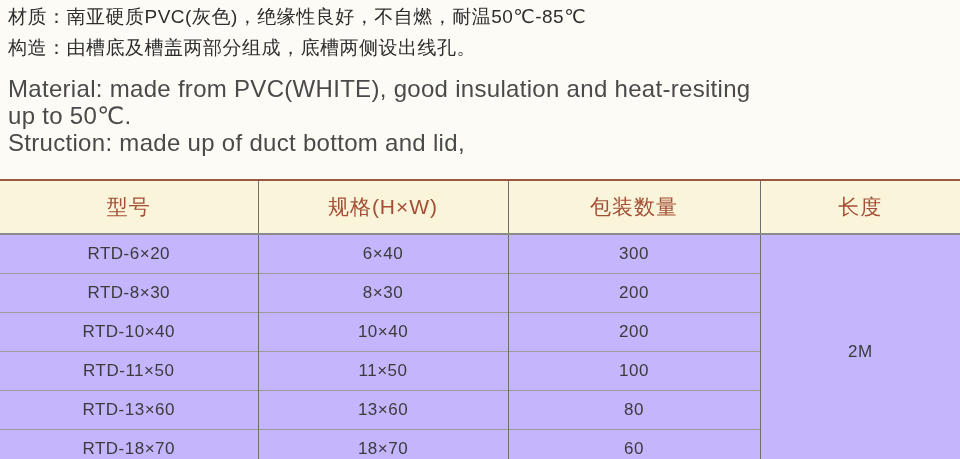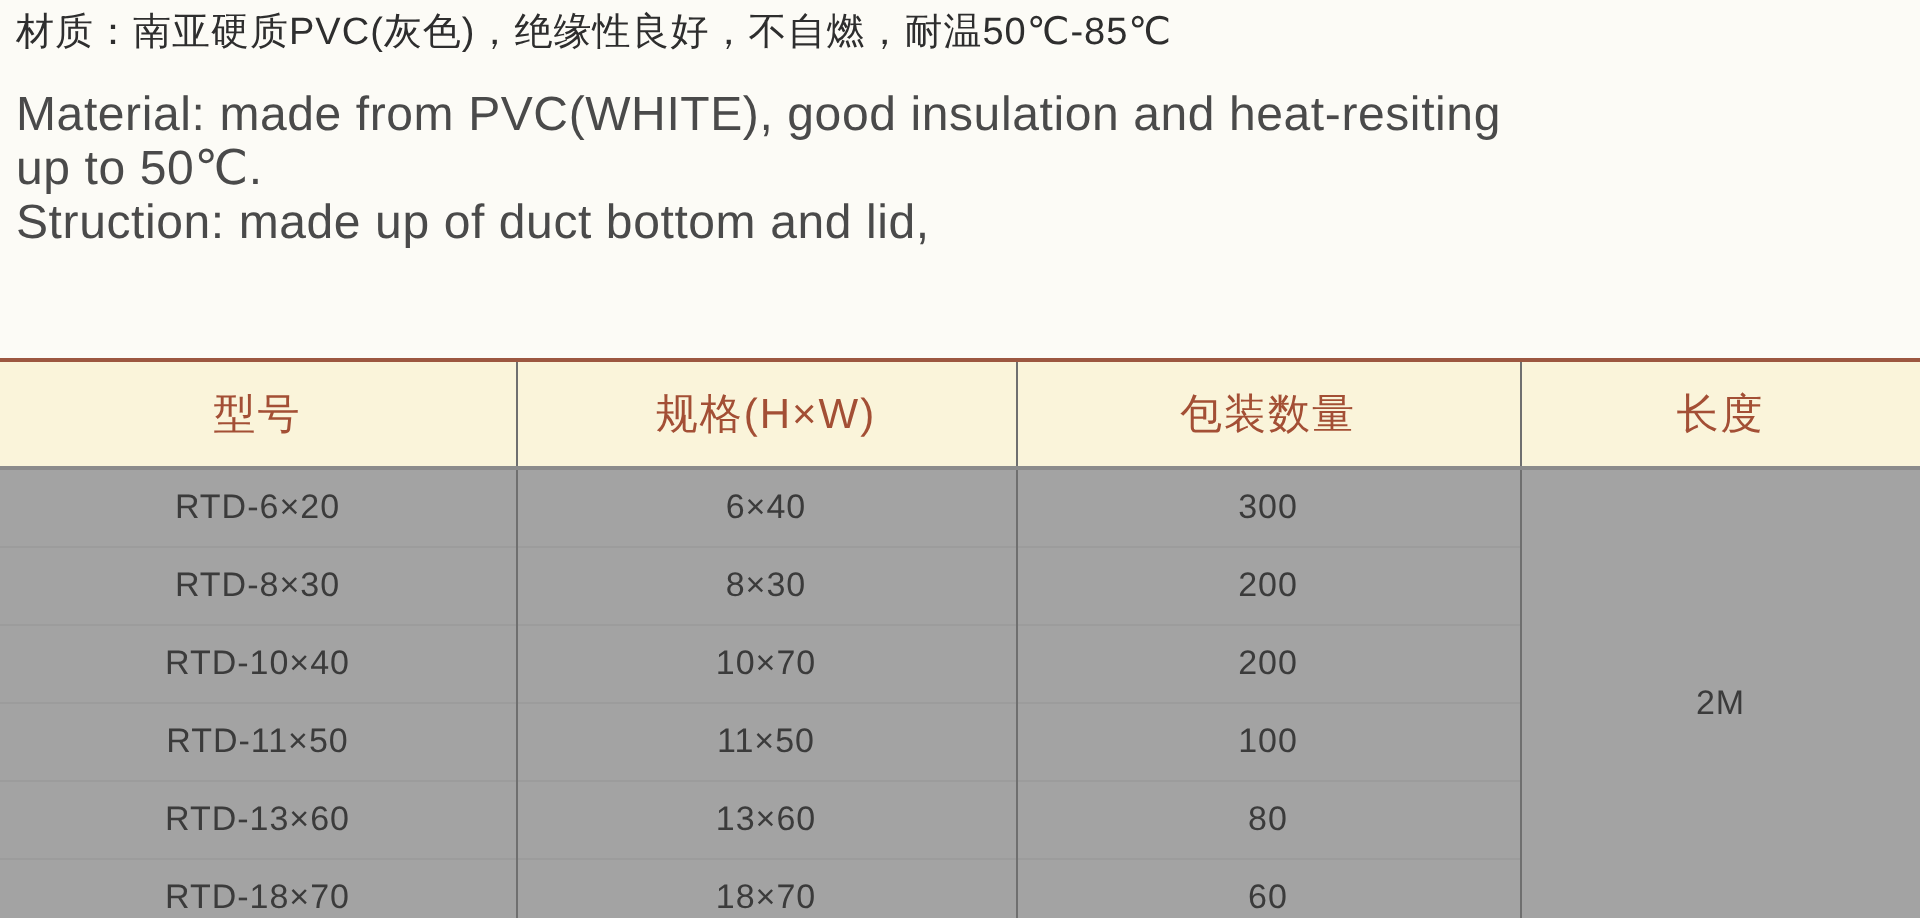--- a/index.html
+++ b/index.html
@@ -61,40 +61,41 @@
     vertical-align: middle;
     border-bottom: 2px solid #8b8b8b;
   }
   .spec-table td {
     height: 36px;
     text-align: center;
     vertical-align: middle;
     font-size: 17px;
     color: #3b3b3b;
     letter-spacing: 0.5px;
-    background: #a3a3a3;
+    background: #c4b5fd;
     border-top: 1px solid #9c9c9c;
   }
   .spec-table th + th,
   .spec-table td + td {
     border-left: 1px solid #6f6f6f;
   }
   .spec-table td.length-cell {
     font-size: 17px;
     color: #3b3b3b;
   }
 </style>
 </head>
 <body>
 
 <div class="page">
 
   <div class="desc">
     <div class="cn">
       <p>材质：南亚硬质PVC(灰色)，绝缘性良好，不自燃，耐温50℃-85℃</p>
+      <p>构造：由槽底及槽盖两部分组成，底槽两侧设出线孔。</p>
     </div>
     <div class="en">
       <p>Material: made from PVC(WHITE), good insulation and heat-resiting</p>
       <p>up to 50℃.</p>
       <p>Struction: made up of duct bottom and lid,</p>
     </div>
   </div>
 
   <table class="spec-table">
     <colgroup>
@@ -118,21 +119,21 @@
           <td>300</td>
           <td rowspan="6" class="length-cell">2M</td>
         </tr>
         <tr>
           <td>RTD-8×30</td>
           <td>8×30</td>
           <td>200</td>
         </tr>
         <tr>
           <td>RTD-10×40</td>
-          <td>10×70</td>
+          <td>10×40</td>
           <td>200</td>
         </tr>
         <tr>
           <td>RTD-11×50</td>
           <td>11×50</td>
           <td>100</td>
         </tr>
         <tr>
           <td>RTD-13×60</td>
           <td>13×60</td>

